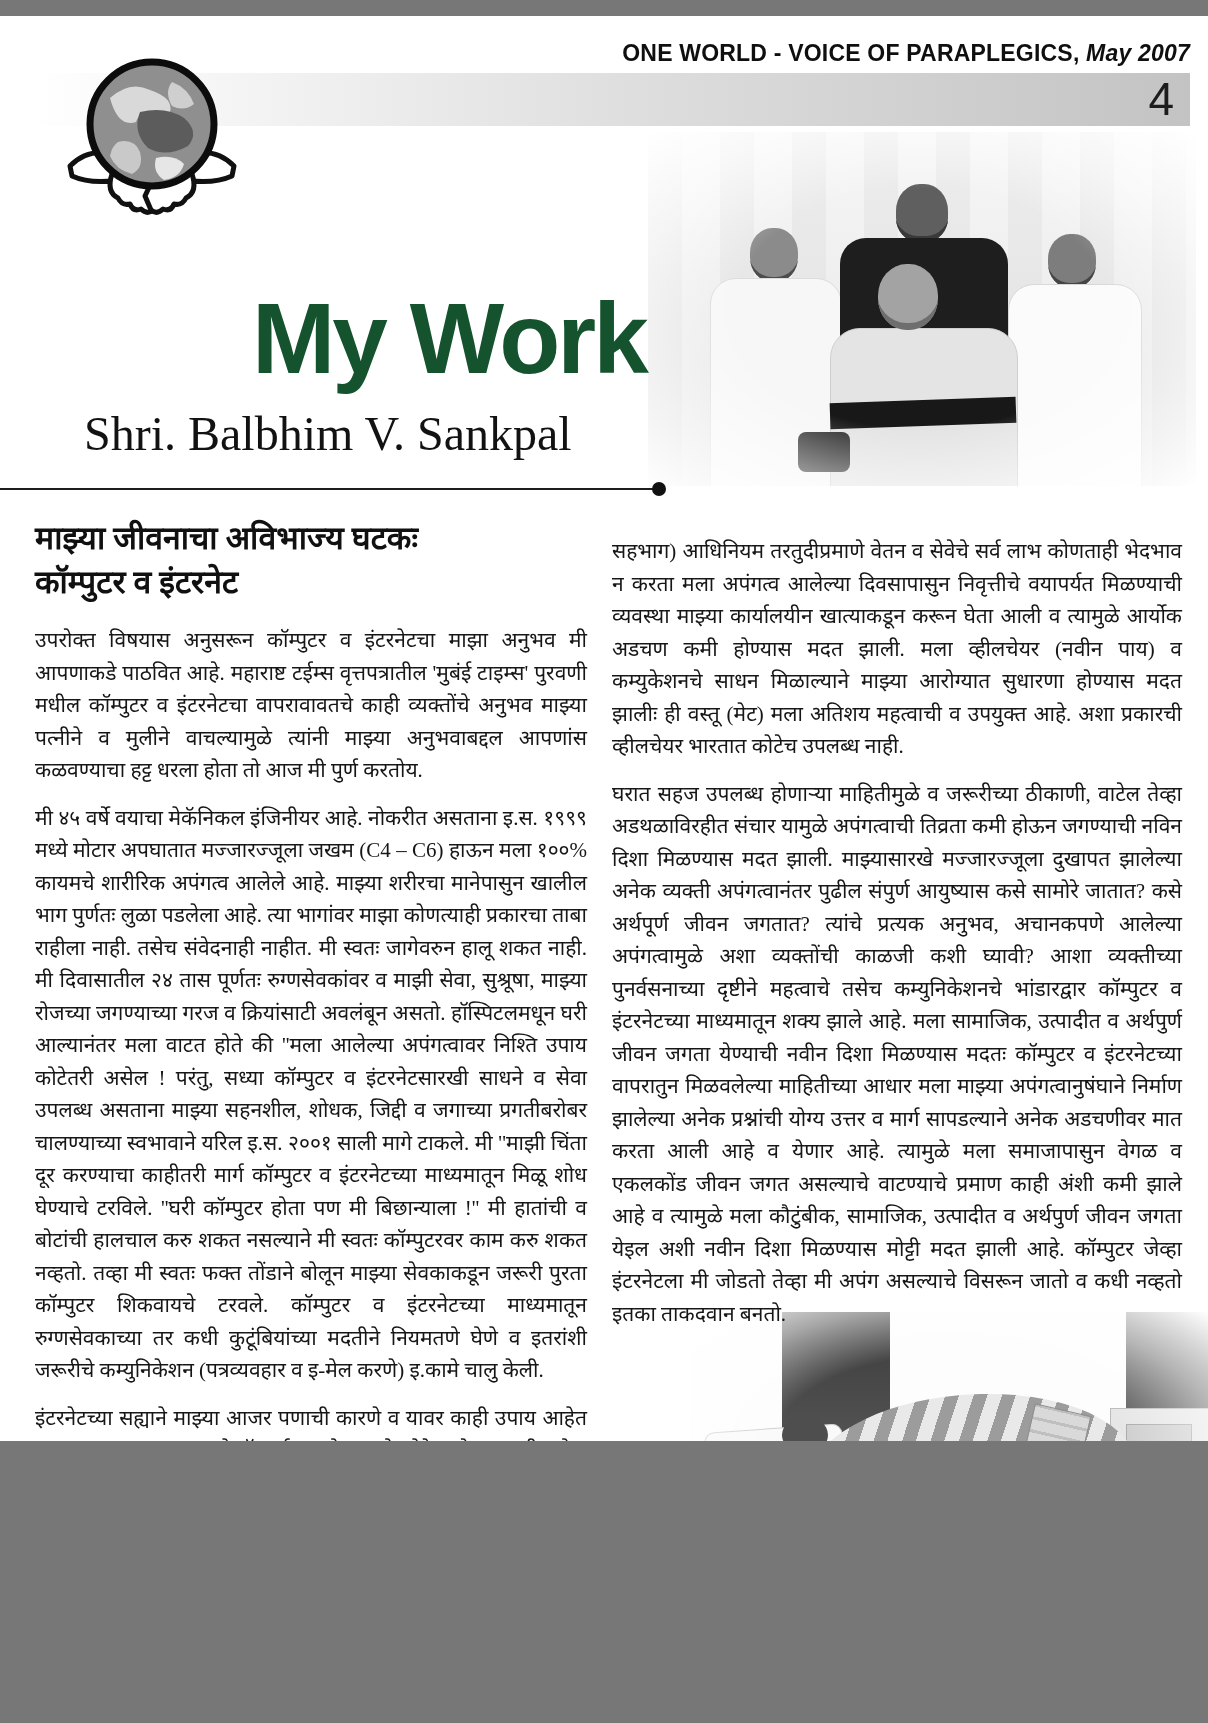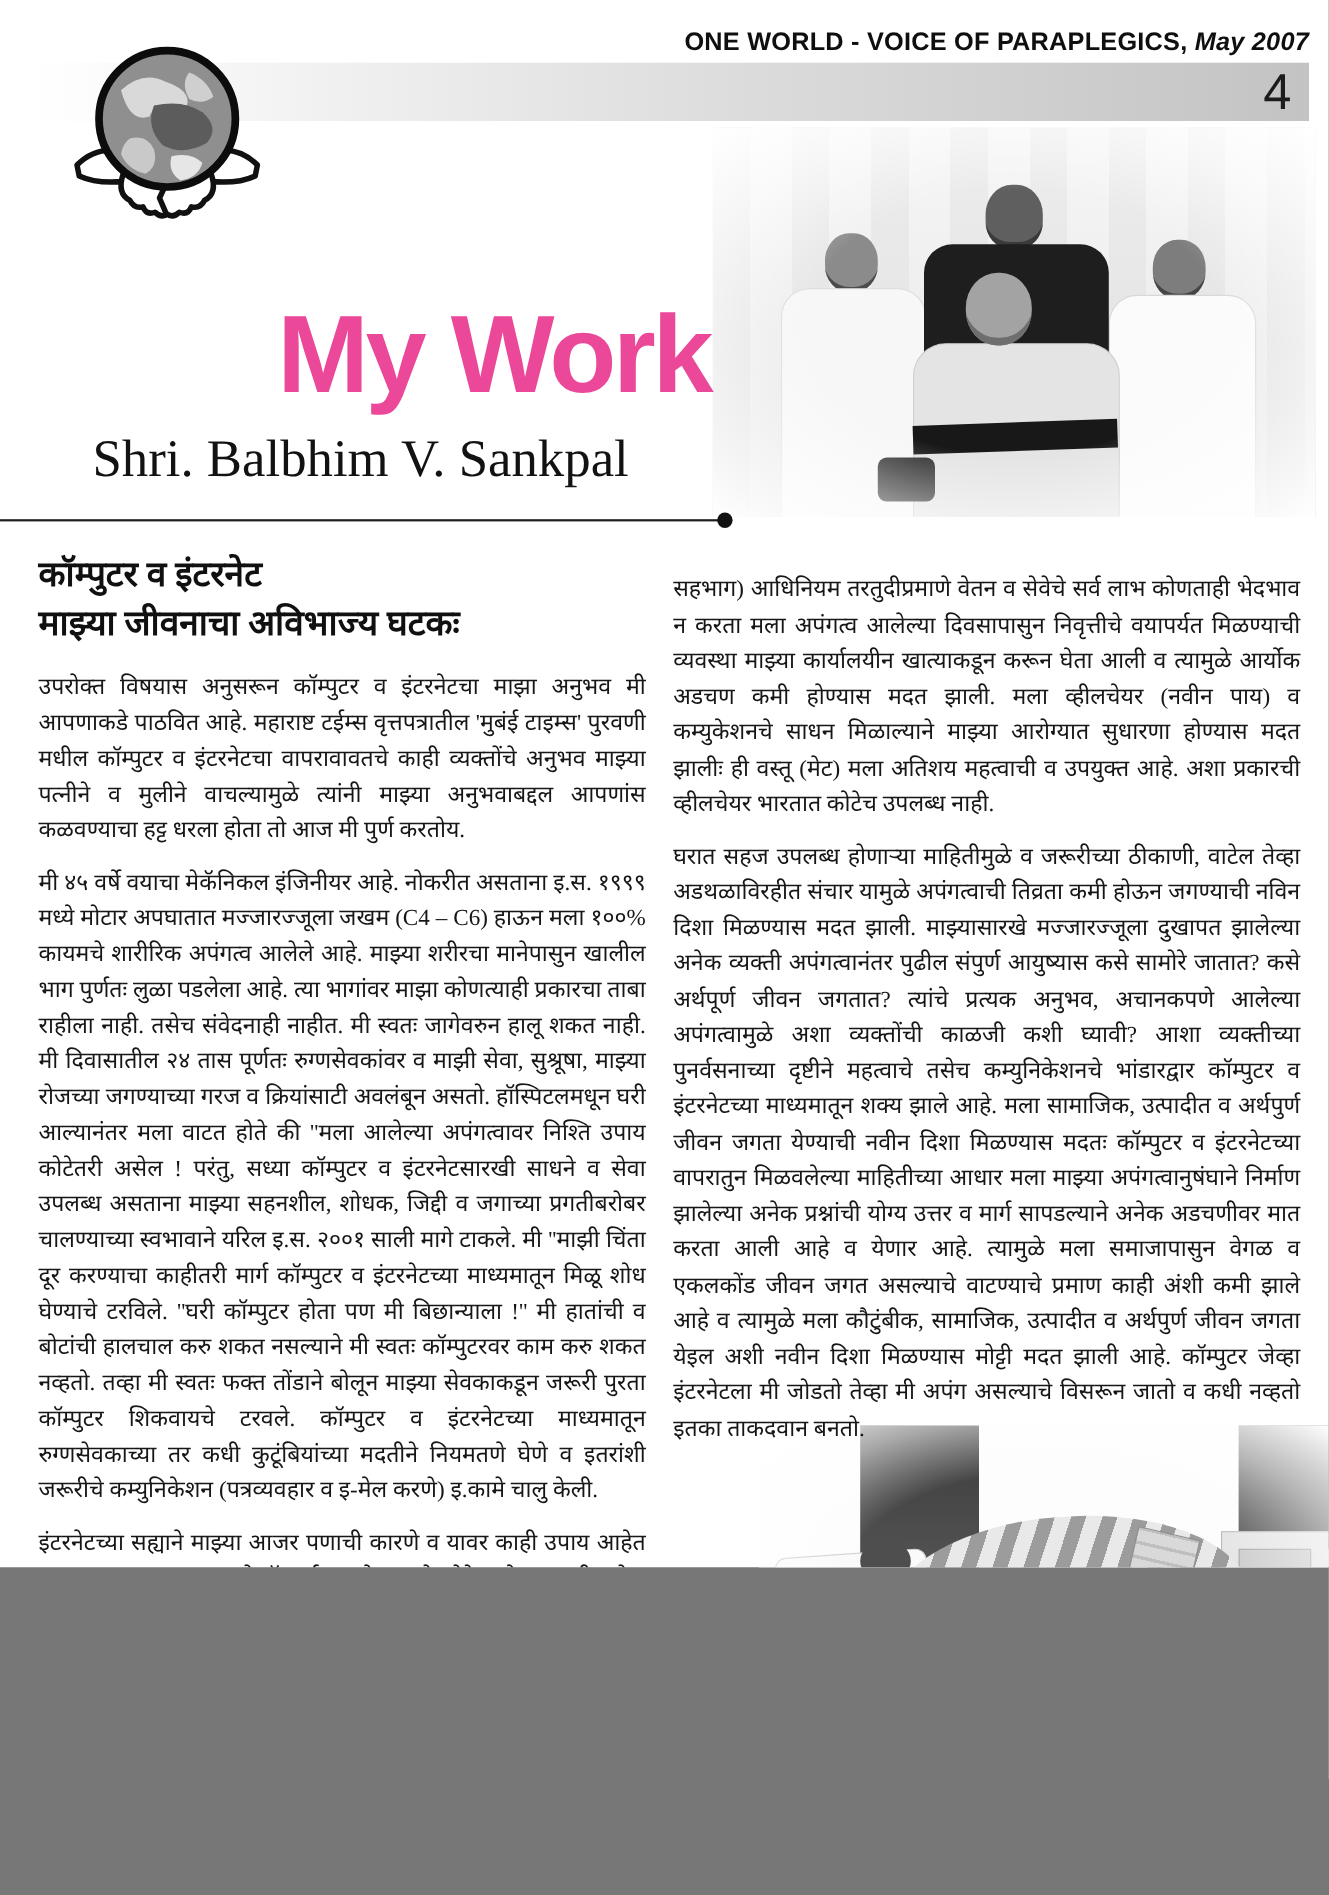--- a/index.html
+++ b/index.html
@@ -1,17 +1,17 @@
 <!DOCTYPE html>
 <html><head>
 <meta charset="utf-8">
 <style>
   html,body{margin:0;padding:0;background:#777;}
   .page{
-    position:relative;width:1208px;height:1425px;margin:0 auto;
+    position:relative;width:1208px;height:1425px;margin:16px auto;
     background:#ffffff;overflow:hidden;
     font-family:"Liberation Serif","DejaVu Serif",serif;color:#141414;
   }
   
   .masthead{
     position:absolute;top:24px;right:18px;text-align:right;
     font-family:"Liberation Sans","DejaVu Sans",sans-serif;
     font-weight:bold;font-size:23px;letter-spacing:.2px;color:#0f0f0f;white-space:nowrap;
   }
   .masthead .issue{font-style:italic;}
@@ -23,21 +23,21 @@
     position:absolute;top:60px;right:34px;
     font-family:"Liberation Sans","DejaVu Sans",sans-serif;
     font-size:46px;font-weight:500;color:#1c1c1c;line-height:1;
   }
   
   .logo{position:absolute;left:52px;top:30px;width:200px;height:190px;}
   
   .art-title{
     position:absolute;left:252px;top:272px;
     font-family:"Liberation Sans","DejaVu Sans",sans-serif;
-    font-weight:bold;font-size:100px;letter-spacing:-3px;color:#ec4899;line-height:1;
+    font-weight:bold;font-size:100px;letter-spacing:-3px;color:#14532d;line-height:1;
     z-index:4;
   }
   .art-author{
     position:absolute;left:84px;top:392px;
     font-family:"Liberation Serif","DejaVu Serif",serif;
     font-size:48px;color:#121212;line-height:1.1;z-index:4;white-space:nowrap;text-align:center;
   }
   .title-rule{position:absolute;left:0;top:472px;width:655px;height:2px;background:#1d1d1d;z-index:4;}
   .title-rule-dot{position:absolute;left:652px;top:466px;width:14px;height:14px;border-radius:50%;background:#111;z-index:4;}
   
@@ -137,22 +137,22 @@
     <div class="fig fm-head head"></div>
     <div class="fig fm-body"></div>
     <div class="fig sm-body"></div>
     <div class="fig sm-head head"></div>
     <div class="fig sm-strap"></div>
     <div class="fig sm-arm"></div>
   </div>
 
   <div class="col col-left">
     <div class="dev-heading">
+      <div>माझ्या जीवनाचा अविभाज्य घटकः</div>
       <div>कॉम्पुटर व इंटरनेट</div>
-      <div>माझ्या जीवनाचा अविभाज्य घटकः</div>
     </div>
     <p>उपरोक्त विषयास अनुसरून कॉम्पुटर व इंटरनेटचा माझा अनुभव मी आपणाकडे पाठवित आहे. महाराष्ट टईम्स वृत्तपत्रातील 'मुबंई टाइम्स' पुरवणी मधील कॉम्पुटर व इंटरनेटचा वापरावावतचे काही व्यक्तोंचे अनुभव माझ्या पत्नीने व मुलीने वाचल्यामुळे त्यांनी माझ्या अनुभवाबद्दल आपणांस कळवण्याचा हट्ट धरला होता तो आज मी पुर्ण करतोय.</p>
     <p>मी ४५ वर्षे वयाचा मेकॅनिकल इंजिनीयर आहे. नोकरीत असताना इ.स. १९९९ मध्ये मोटार अपघातात मज्जारज्जूला जखम (C4 – C6) हाऊन मला १००% कायमचे शारीरिक अपंगत्व आलेले आहे. माझ्या शरीरचा मानेपासुन खालील भाग पुर्णतः लुळा पडलेला आहे. त्या भागांवर माझा कोणत्याही प्रकारचा ताबा राहीला नाही. तसेच संवेदनाही नाहीत. मी स्वतः जागेवरुन हालू शकत नाही. मी दिवासातील २४ तास पूर्णतः रुग्णसेवकांवर व माझी सेवा, सुश्रूषा, माझ्या रोजच्या जगण्याच्या गरज व क्रियांसाटी अवलंबून असतो. हॉस्पिटलमधून घरी आल्यानंतर मला वाटत होते की ''मला आलेल्या अपंगत्वावर निश्ति उपाय कोटेतरी असेल ! परंतु, सध्या कॉम्पुटर व इंटरनेटसारखी साधने व सेवा उपलब्ध असताना माझ्या सहनशील, शोधक, जिद्दी व जगाच्या प्रगतीबरोबर चालण्याच्या स्वभावाने यरिल इ.स. २००१ साली मागे टाकले. मी ''माझी चिंता दूर करण्याचा काहीतरी मार्ग कॉम्पुटर व इंटरनेटच्या माध्यमातून मिळू शोध घेण्याचे टरविले. ''घरी कॉम्पुटर होता पण मी बिछान्याला !'' मी हातांची व बोटांची हालचाल करु शकत नसल्याने मी स्वतः कॉम्पुटरवर काम करु शकत नव्हतो. तव्हा मी स्वतः फक्त तोंडाने बोलून माझ्या सेवकाकडून जरूरी पुरता कॉम्पुटर शिकवायचे टरवले. कॉम्पुटर व इंटरनेटच्या माध्यमातून रुग्णसेवकाच्या तर कधी कुटूंबियांच्या मदतीने नियमतणे घेणे व इतरांशी जरूरीचे कम्युनिकेशन (पत्रव्यवहार व इ-मेल करणे) इ.कामे चालु केली.</p>
     <p>इंटरनेटच्या सह्याने माझ्या आजर पणाची कारणे व यावर काही उपाय आहेत का? त्यावर उपचार करणारे डॉक्टर्स आहते का? ते कोटे आहेत? आशी अनेक प्रश्नांची उत्तरे इंटरनेटच्या माध्यमतून मिळू लागली. तसेच आचूक माहिती वेगवेगळया वेबसाइटावरून मिळाली व त्यामुळे ''अपंग व्यक्ती (समान संधी, हक्कांचे संरक्षण आणि संपूर्ण</p>
   </div>
 
   <div class="col col-right">
     <p>सहभाग) आधिनियम तरतुदीप्रमाणे वेतन व सेवेचे सर्व लाभ कोणताही भेदभाव न करता मला अपंगत्व आलेल्या दिवसापासुन निवृत्तीचे वयापर्यत मिळण्याची व्यवस्था माझ्या कार्यालयीन खात्याकडून करून घेता आली व त्यामुळे आर्योक अडचण कमी होण्यास मदत झाली. मला व्हीलचेयर (नवीन पाय) व कम्युकेशनचे साधन मिळाल्याने माझ्या आरोग्यात सुधारणा होण्यास मदत झालीः ही वस्तू (मेट) मला अतिशय महत्वाची व उपयुक्त आहे. अशा प्रकारची व्हीलचेयर भारतात कोटेच उपलब्ध नाही.</p>
     <p>घरात सहज उपलब्ध होणाऱ्या माहितीमुळे व जरूरीच्या ठीकाणी, वाटेल तेव्हा अडथळाविरहीत संचार यामुळे अपंगत्वाची तिव्रता कमी होऊन जगण्याची नविन दिशा मिळण्यास मदत झाली. माझ्यासारखे मज्जारज्जूला दुखापत झालेल्या अनेक व्यक्ती अपंगत्वानंतर पुढील संपुर्ण आयुष्यास कसे सामोरे जातात? कसे अर्थपूर्ण जीवन जगतात? त्यांचे प्रत्यक अनुभव, अचानकपणे आलेल्या अपंगत्वामुळे अशा व्यक्तोंची काळजी कशी घ्यावी? आशा व्यक्तीच्या पुनर्वसनाच्या दृष्टीने महत्वाचे तसेच कम्युनिकेशनचे भांडारद्वार कॉम्पुटर व इंटरनेटच्या माध्यमातून शक्य झाले आहे. मला सामाजिक, उत्पादीत व अर्थपुर्ण जीवन जगता येण्याची नवीन दिशा मिळण्यास मदतः कॉम्पुटर व इंटरनेटच्या वापरातुन मिळवलेल्या माहितीच्या आधार मला माझ्या अपंगत्वानुषंघाने निर्माण झालेल्या अनेक प्रश्नांची योग्य उत्तर व मार्ग सापडल्याने अनेक अडचणीवर मात करता आली आहे व येणार आहे. त्यामुळे मला समाजापासुन वेगळ व एकलकोंड जीवन जगत असल्याचे वाटण्याचे प्रमाण काही अंशी कमी झाले आहे व त्यामुळे मला कौटुंबीक, सामाजिक, उत्पादीत व अर्थपुर्ण जीवन जगता येइल अशी नवीन दिशा मिळण्यास मोट्टी मदत झाली आहे. कॉम्पुटर जेव्हा इंटरनेटला मी जोडतो तेव्हा मी अपंग असल्याचे विसरून जातो व कधी नव्हतो इतका ताकदवान बनतो.</p>
   </div>

